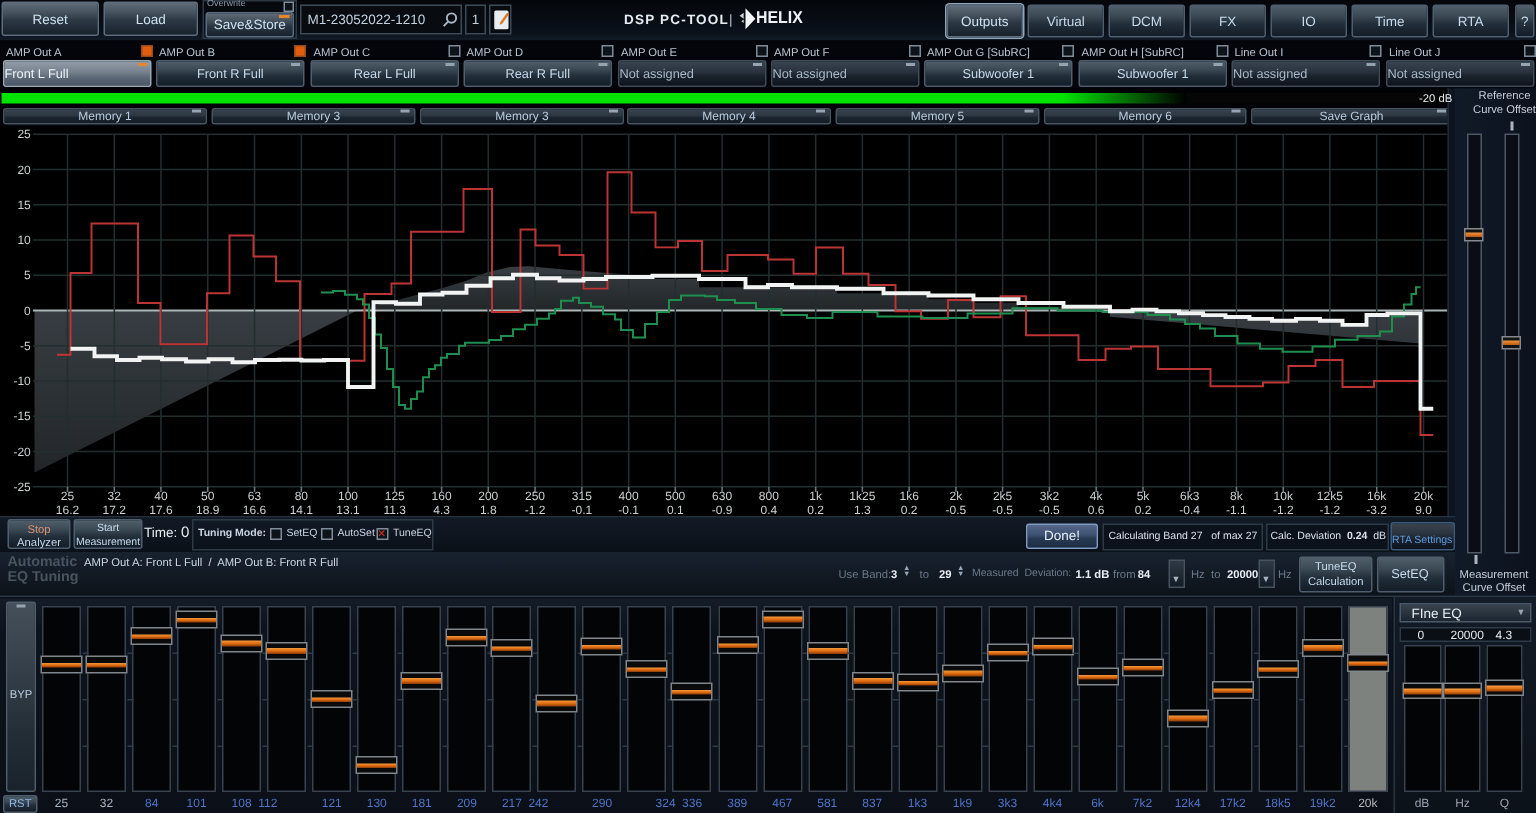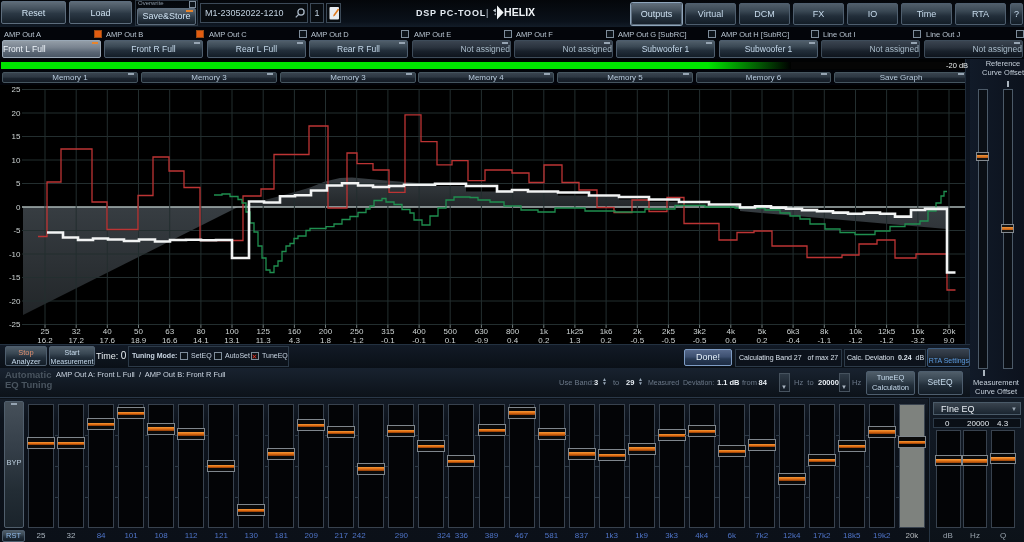--- a/index.html
+++ b/index.html
@@ -1,18 +1,18 @@
 <!DOCTYPE html>
 <html><head><meta charset="utf-8"><style>
 *{margin:0;padding:0;box-sizing:border-box}
 body{width:1024px;height:542px;background:#000;font-family:"Liberation Sans",sans-serif;position:relative;overflow:hidden}
 .a{position:absolute}
 .btn{background:linear-gradient(180deg,#5f6c78 0%,#46535f 30%,#2b3844 55%,#17212b 100%);border:1px solid #5d6d7d;border-radius:2px;color:#cfe2f2;text-align:center}
 .btn2{background:linear-gradient(180deg,#505e6a 0%,#3a4854 35%,#222e3a 60%,#131d27 100%);border:1px solid #4e5e6e;border-radius:2px;color:#c6daec;text-align:center}
-.dark{background:linear-gradient(180deg,#3a4450 0%,#2a333e 40%,#18202a 65%,#0e141c 100%);border:1px solid #3e4c5a;border-radius:2px;color:#a8bac8;text-align:right}
+.dark{background:linear-gradient(180deg,#3a4450 0%,#2a333e 40%,#18202a 65%,#0e141c 100%);border:1px solid #3e4c5a;border-radius:2px;color:#a8bac8;text-align:left}
 .mem{background:linear-gradient(180deg,#39434e 0%,#2c3742 45%,#1b242e 60%,#141c25 100%);border:1px solid #45555f;border-radius:2px;color:#b9cbdd;text-align:center;font-size:8px;line-height:9px}
 .cb{border:1px solid #7e8c9a;background:#0d1319}
 .cbo{border:1px solid #9a4a14;background:#e25c10}
 .lbl{color:#b9c5d1;font-size:7.5px}
 .dash{height:2px;background:#96a4b2}
 .odash{height:2px;background:#e8842c}
 .tfield{background:#080c10;border:1px solid #3c4a58;color:#c2d2e0}
 </style></head><body>
 
 <div class="a" style="left:0;top:0;width:1024px;height:27px;background:linear-gradient(180deg,#04060a,#0a111a 80%,#121c28)"></div>
@@ -367,21 +367,21 @@
     <div style="position:absolute;left:0;top:3.5px;width:100%;height:3.5px;background:linear-gradient(180deg,#f1993c 0%,#e06c10 50%,#8a3a08 100%)"></div>
   </div>
 <div class="a" style="left:142.1px;top:531px;width:38px;text-align:center;color:#4f74c8;font-size:8px">108</div>
 <div class="a" style="left:178.2px;top:404px;width:26px;height:124px;background:#030406;border:1px solid #38424e"></div>
 <div class="a" style="left:174.8px;top:435px;width:4px;height:1px;background:#2e3a46"></div>
 <div class="a" style="left:174.8px;top:466px;width:4px;height:1px;background:#2e3a46"></div>
 <div class="a" style="left:174.8px;top:497px;width:4px;height:1px;background:#2e3a46"></div>
 <div class="a" style="left:177.2px;top:427.5px;width:28px;height:12px;background:#0a0a0a;border:1px solid #7f868c">
     <div style="position:absolute;left:0;top:3.5px;width:100%;height:3.5px;background:linear-gradient(180deg,#f1993c 0%,#e06c10 50%,#8a3a08 100%)"></div>
   </div>
-<div class="a" style="left:172.2px;top:531px;width:38px;text-align:center;color:#4f74c8;font-size:8px">112</div>
+<div class="a" style="left:172.2px;top:531px;width:38px;text-align:left;color:#4f74c8;font-size:8px">112</div>
 <div class="a" style="left:208.2px;top:404px;width:26px;height:124px;background:#030406;border:1px solid #38424e"></div>
 <div class="a" style="left:204.9px;top:435px;width:4px;height:1px;background:#2e3a46"></div>
 <div class="a" style="left:204.9px;top:466px;width:4px;height:1px;background:#2e3a46"></div>
 <div class="a" style="left:204.9px;top:497px;width:4px;height:1px;background:#2e3a46"></div>
 <div class="a" style="left:207.2px;top:460.0px;width:28px;height:12px;background:#0a0a0a;border:1px solid #7f868c">
     <div style="position:absolute;left:0;top:3.5px;width:100%;height:3.5px;background:linear-gradient(180deg,#f1993c 0%,#e06c10 50%,#8a3a08 100%)"></div>
   </div>
 <div class="a" style="left:202.2px;top:531px;width:38px;text-align:center;color:#4f74c8;font-size:8px">121</div>
 <div class="a" style="left:238.2px;top:404px;width:26px;height:124px;background:#030406;border:1px solid #38424e"></div>
 <div class="a" style="left:234.9px;top:435px;width:4px;height:1px;background:#2e3a46"></div>

